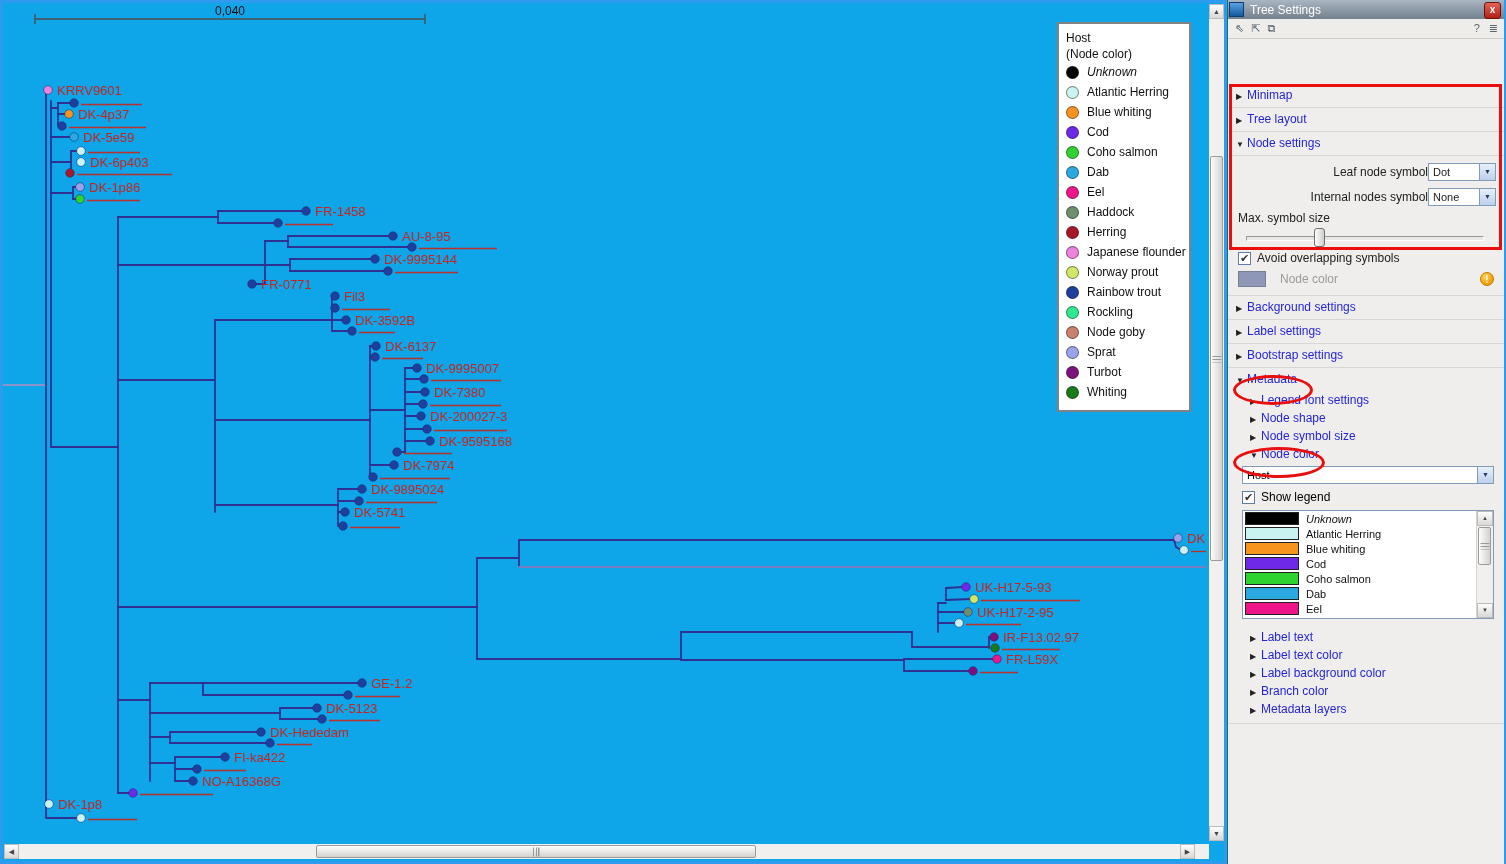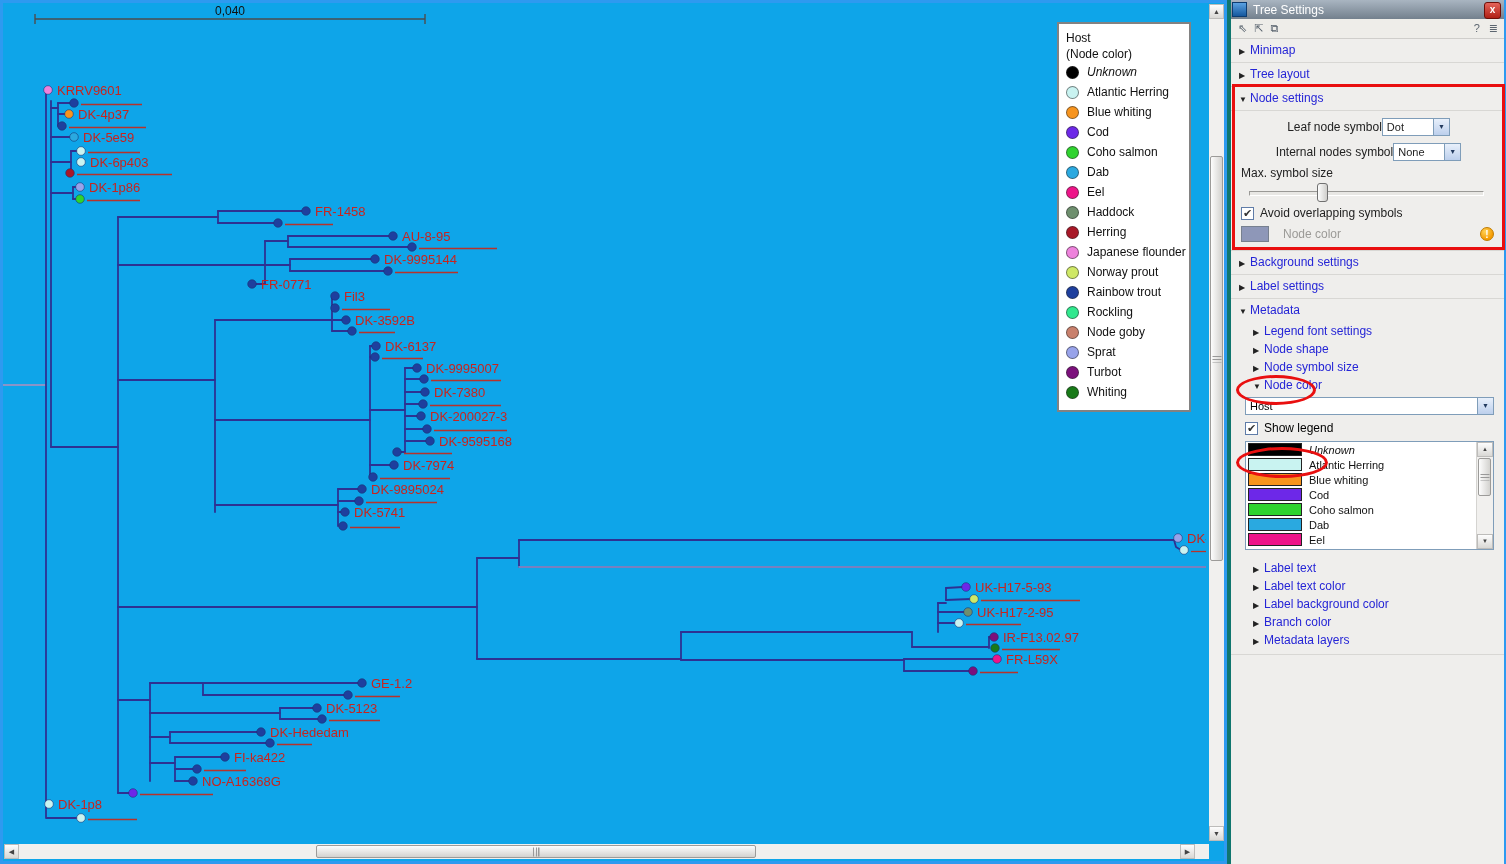--- a/index.html
+++ b/index.html
@@ -27,38 +27,38 @@
   .sb-thumb{position:absolute;background:linear-gradient(90deg,#fdfdfd,#d3d2cf);
     border:1px solid #9c9b99;border-radius:2px;box-sizing:border-box;}
   .hscroll .sb-thumb{background:linear-gradient(#fdfdfd,#d3d2cf);}
   .grip-h{position:absolute;left:50%;top:50%;width:9px;height:7px;transform:translate(-50%,-50%);
     background:repeating-linear-gradient(0deg,#999 0 1px,transparent 1px 3px);}
   .grip-v{position:absolute;left:50%;top:50%;width:7px;height:9px;transform:translate(-50%,-50%);
     background:repeating-linear-gradient(90deg,#999 0 1px,transparent 1px 3px);}
 
   
   .settings-panel{position:absolute;left:1227px;top:0;width:279px;height:864px;background:#efeeec;
-    border-left:4px solid #0f766e;border-right:2px solid #2e9af0;box-sizing:border-box;font-size:12px;}
+    border-left:1px solid #0f766e;border-right:2px solid #2e9af0;box-sizing:border-box;font-size:12px;}
   .sp-title{height:19px;background:linear-gradient(#a9b5c1,#73808d);display:flex;align-items:center;position:relative;}
   .sp-title .dockicon{width:15px;height:15px;margin:0 6px 0 1px;background:linear-gradient(#5aa2e2,#15589e);
     border:1px solid #0d3c70;box-sizing:border-box;}
   .sp-title .txt{color:#fff;font-size:12px;}
   .sp-close{position:absolute;right:3px;top:2px;width:15px;height:15px;background:linear-gradient(#e4645a,#b02015);
     border:1px solid #6e0f08;border-radius:3px;color:#fff;font-size:10px;font-weight:bold;line-height:13px;text-align:center;}
   .sp-toolbar{height:19px;background:#eeede9;border-bottom:1px solid #cfcecb;display:flex;align-items:center;
     color:#55606b;font-size:11px;position:relative;}
   .sp-toolbar .ic{margin-left:7px;}
   .sp-toolbar .right{position:absolute;right:6px;display:flex;gap:9px;color:#5c6670;}
-  .sp-body{position:relative;}
+  .sp-body{position:relative;margin-top:45px;}
   .sec{height:23px;line-height:23px;border-bottom:1px solid #d8d7d4;color:#2525d6;padding-left:8px;
     background:#efeeec;white-space:nowrap;}
   .tri{color:#222;font-size:8px;display:inline-block;width:11px;}
   .sub{height:18px;line-height:18px;color:#2525d6;padding-left:22px;white-space:nowrap;}
   .ns{padding:3px 8px 6px 10px;border-bottom:1px solid #d8d7d4;color:#222;}
-  .field{display:flex;justify-content:center;align-items:center;height:25px;}
+  .field{display:flex;justify-content:flex-end;align-items:center;height:25px;}
   .combo{width:68px;height:18px;background:#fff;border:1px solid #7f9db9;box-sizing:border-box;
     display:flex;align-items:center;position:relative;font-size:11px;}
   .combo .val{padding-left:4px;flex:1;}
   .combo .btn{width:15px;height:16px;background:linear-gradient(#e8f0fb,#bccfec);border-left:1px solid #7f9db9;
     color:#223a5e;font-size:7px;line-height:16px;text-align:center;}
   .lbl-row{height:18px;line-height:18px;}
   .slider{position:relative;height:20px;}
   .slider .track{position:absolute;left:8px;right:12px;top:9px;height:3px;background:#e8e7e4;
     border:1px solid #9a9996;border-bottom-color:#fff;border-right-color:#fff;}
   .slider .thumb{position:absolute;top:1px;width:9px;height:17px;background:linear-gradient(90deg,#fdfdfd,#cfcecb);
@@ -459,20 +459,21 @@
           <span>Avoid overlapping symbols</span>
         </div>
         <div class="nodecolor-row">
           <span class="swatch-dis"></span>
           <span class="dim">Node color</span>
           <span class="warn">!</span>
         </div>
       </div>
       <div class="sec"><span class="tri">▶</span><span>Background settings</span></div>
       <div class="sec"><span class="tri">▶</span><span>Label settings</span></div>
+      <div class="sec"><span class="tri">▶</span><span>Bootstrap settings</span></div>
       <div class="sec" style="border-bottom:none;"><span class="tri">▼</span><span>Metadata</span></div>
 
       <div class="sub"><span class="tri">▶</span><span>Legend font settings</span></div>
       <div class="sub"><span class="tri">▶</span><span>Node shape</span></div>
       <div class="sub"><span class="tri">▶</span><span>Node symbol size</span></div>
       <div class="sub"><span class="tri">▼</span><span>Node color</span></div>
 
       <div class="nc">
         <span class="combo combo-wide">
           <span class="val">Host</span>

